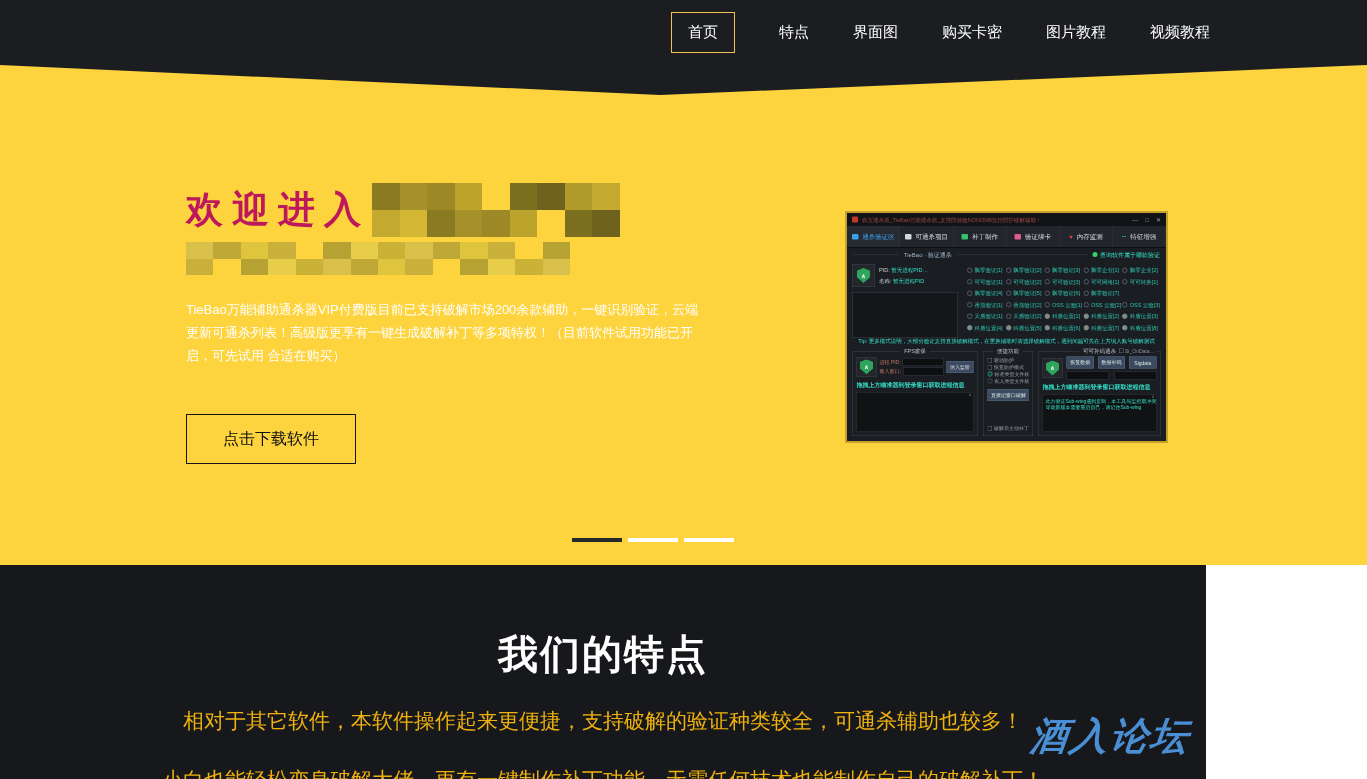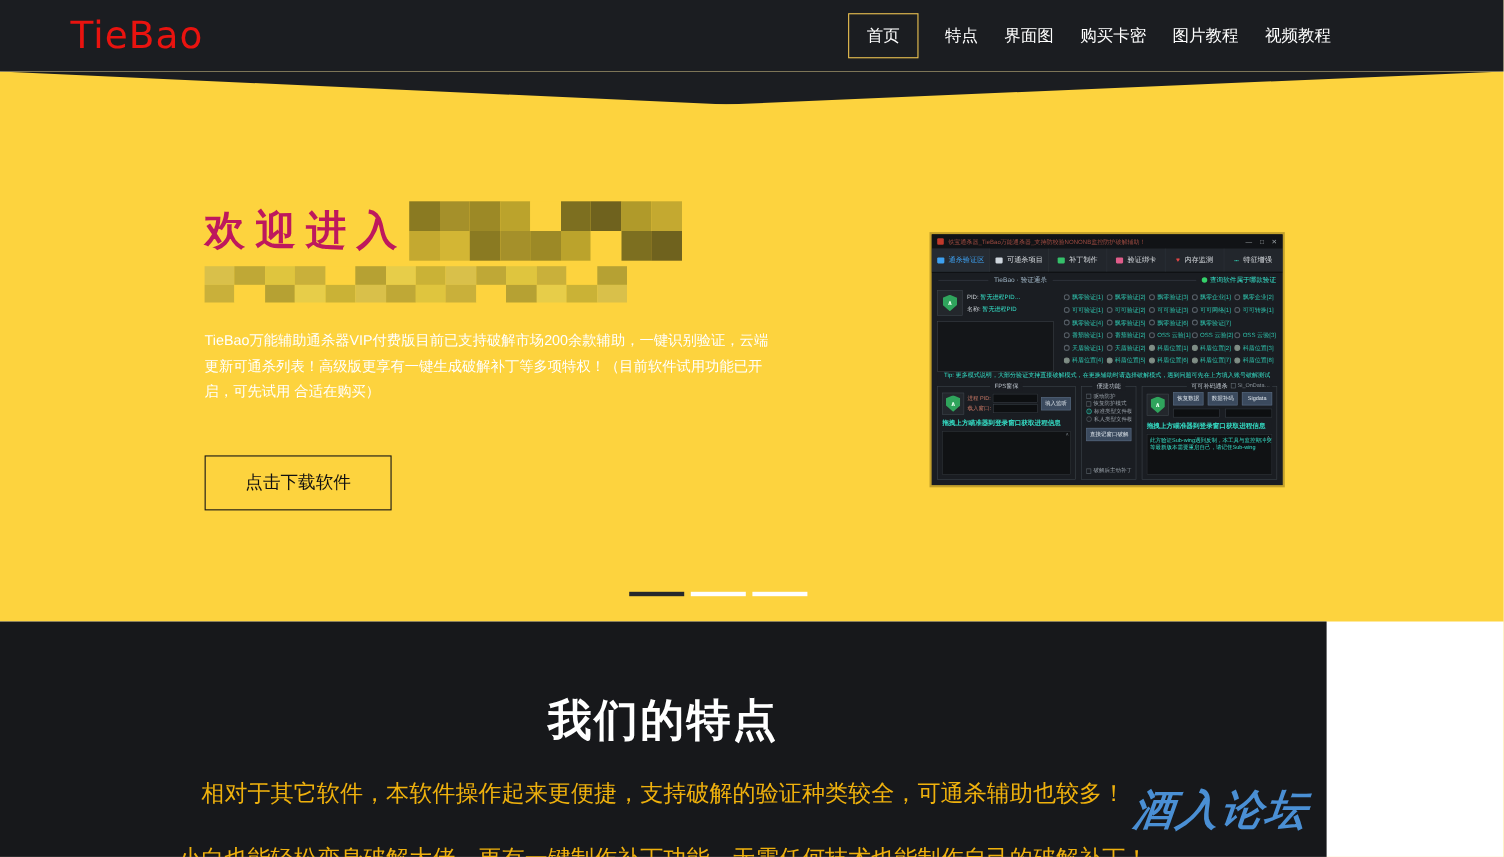--- a/index.html
+++ b/index.html
@@ -3,21 +3,21 @@
 <meta charset="utf-8">
 <style>
   * { box-sizing: border-box; margin: 0; padding: 0; }
   html,body { width:1367px; height:779px; overflow:hidden; }
   body { font-family:"Liberation Sans","DejaVu Sans",sans-serif; background:#fff; position:relative; }
 
   
   .navbar { position:relative; height:65px; background:#1b1d21; z-index:6; }
   .logo { position:absolute; left:64px; top:50%; transform:translateY(-50%);
           font-family:"DejaVu Sans",sans-serif; font-size:34px; color:#e9130f; letter-spacing:1px; }
-  .nav-items { position:absolute; right:157px; top:0; height:100%; display:flex; align-items:center; gap:24px; }
+  .nav-items { position:absolute; right:157px; top:0; height:100%; display:flex; align-items:center; gap:44px; }
   .nav-item { color:#fff; font-size:15px; padding:10px 0; cursor:pointer; white-space:nowrap; }
   .nav-item.active { border:1px solid #edc351; padding:10px 16px; }
 
   .chevron { position:absolute; left:0; top:65px; width:100%; height:30px; background:#1b1d21;
              clip-path:polygon(0 0, 100% 0, 48.3% 100%); z-index:5; }
 
   
   .hero { position:absolute; left:0; top:65px; width:1367px; height:500px; background:#fdd33e; }
   .hero-left { position:absolute; left:186px; top:118px; width:560px; }
   .hero-title-row { display:flex; align-items:flex-start; }
@@ -125,21 +125,20 @@
   .features h2 { padding-top:62px; font-size:40px; font-weight:bold; color:#fff; letter-spacing:2px; }
   .f-line { margin-top:25px; font-size:21px; color:#efb10d; }
   .f-line + .f-line { margin-top:31px; }
   .watermark { position:absolute; right:16px; top:146px; font-size:38px; font-weight:bold;
                font-style:italic; color:#4a8fd4; transform:skewX(-6deg); letter-spacing:2px; }
 </style>
 </head>
 <body>
 
 <header class="navbar">
-  <div class="logo">TieBao</div>
   <nav class="nav-items" id="nav-items">
       <span class="nav-item active">首页</span>
       <span class="nav-item">特点</span>
       <span class="nav-item">界面图</span>
       <span class="nav-item">购买卡密</span>
       <span class="nav-item">图片教程</span>
       <span class="nav-item">视频教程</span>
     </nav>
 </header>
 <div class="chevron"></div>

